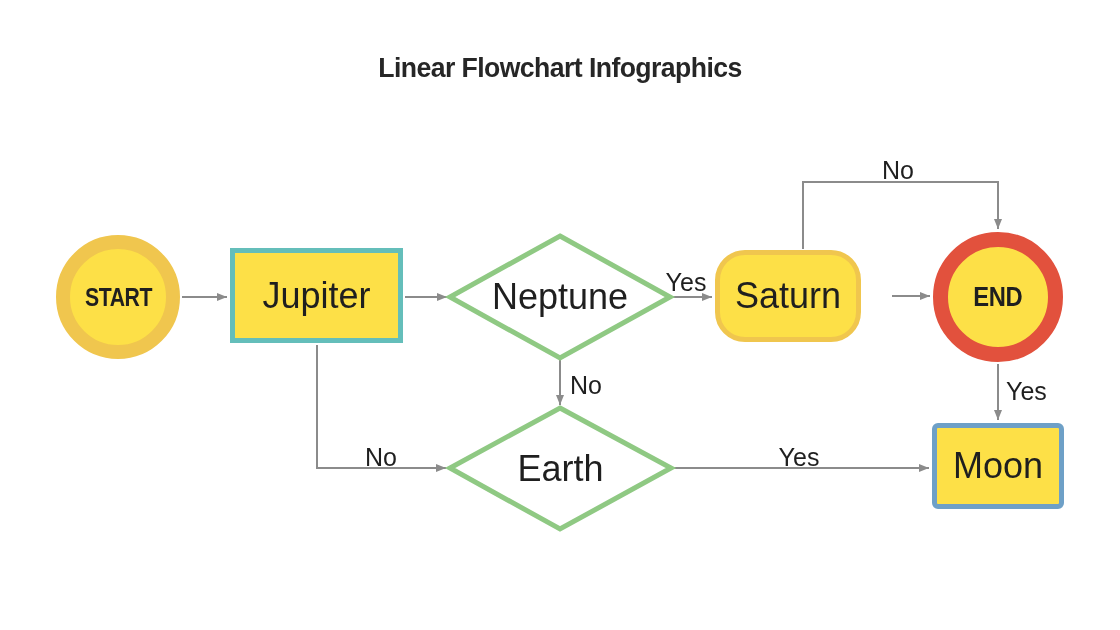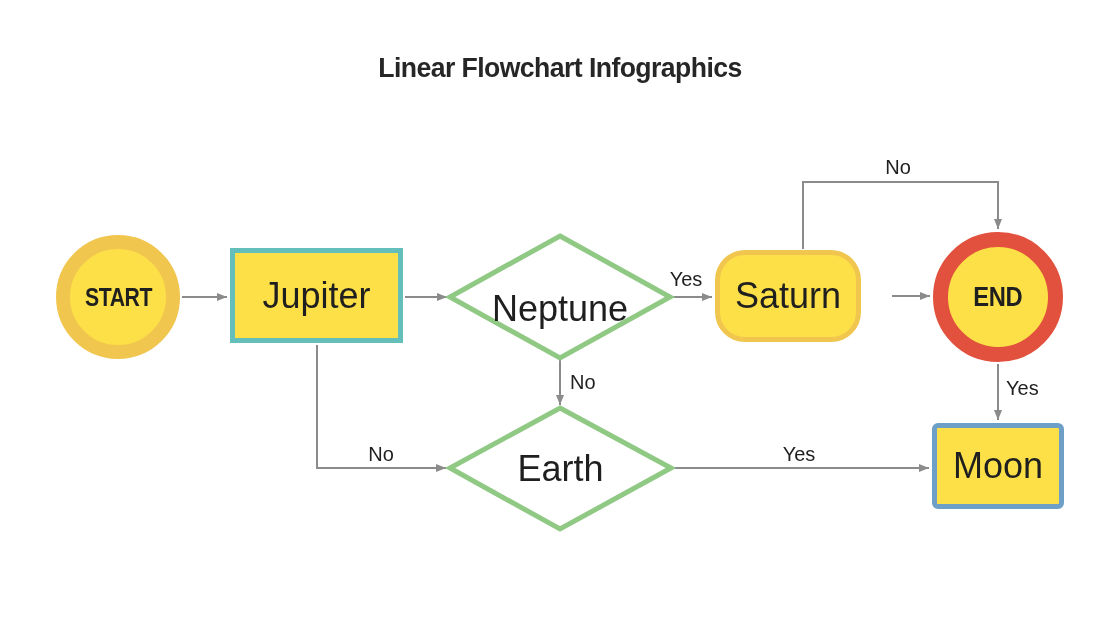--- a/index.html
+++ b/index.html
@@ -21,24 +21,24 @@
   .start{left:56px;top:235px;width:124px;height:124px;border:14px solid var(--yellow,#F0C64E);border-radius:50%;}
   .end-node{left:933px;top:232px;width:130px;height:130px;border:15px solid var(--red,#E2513D);border-radius:50%;}
   .start .node-label{font-weight:700;font-size:25px;letter-spacing:-0.5px;transform:scaleX(0.85);}
   .end-node .node-label{font-weight:700;font-size:27px;letter-spacing:-0.5px;transform:scaleX(0.88);}
   .jupiter{left:230px;top:248px;width:173px;height:95px;border:5px solid var(--teal,#64BEBA);}
   .saturn{left:715px;top:250px;width:146px;height:92px;border:5px solid var(--yellow,#F0C64E);border-radius:30px;}
   .moon{left:932px;top:423px;width:132px;height:86px;border:5px solid var(--blue,#6EA0C7);border-radius:6px;}
 
   .diamond-label{position:absolute;display:flex;align-items:center;justify-content:center;
                  font-size:28px;color:var(--text-dark,#1F1F1F);pointer-events:none;}
-  .neptune-label{left:450px;top:248px;width:220px;height:122px;}
+  .neptune-label{left:450px;top:236px;width:220px;height:122px;}
   .earth-label{left:450px;top:408px;width:221px;height:121px;}
 
-  .edge-label{position:absolute;font-size:20px;color:var(--text-dark,#1F1F1F);}
+  .edge-label{position:absolute;font-size:25px;color:var(--text-dark,#1F1F1F);}
   .el-center{text-align:center;}
 </style>
 </head>
 <body>
 
 <div class="canvas">
 
   <h1 class="title">Linear Flowchart Infographics</h1>
 
   <svg class="layer" width="1120" height="630" viewBox="0 0 1120 630">

